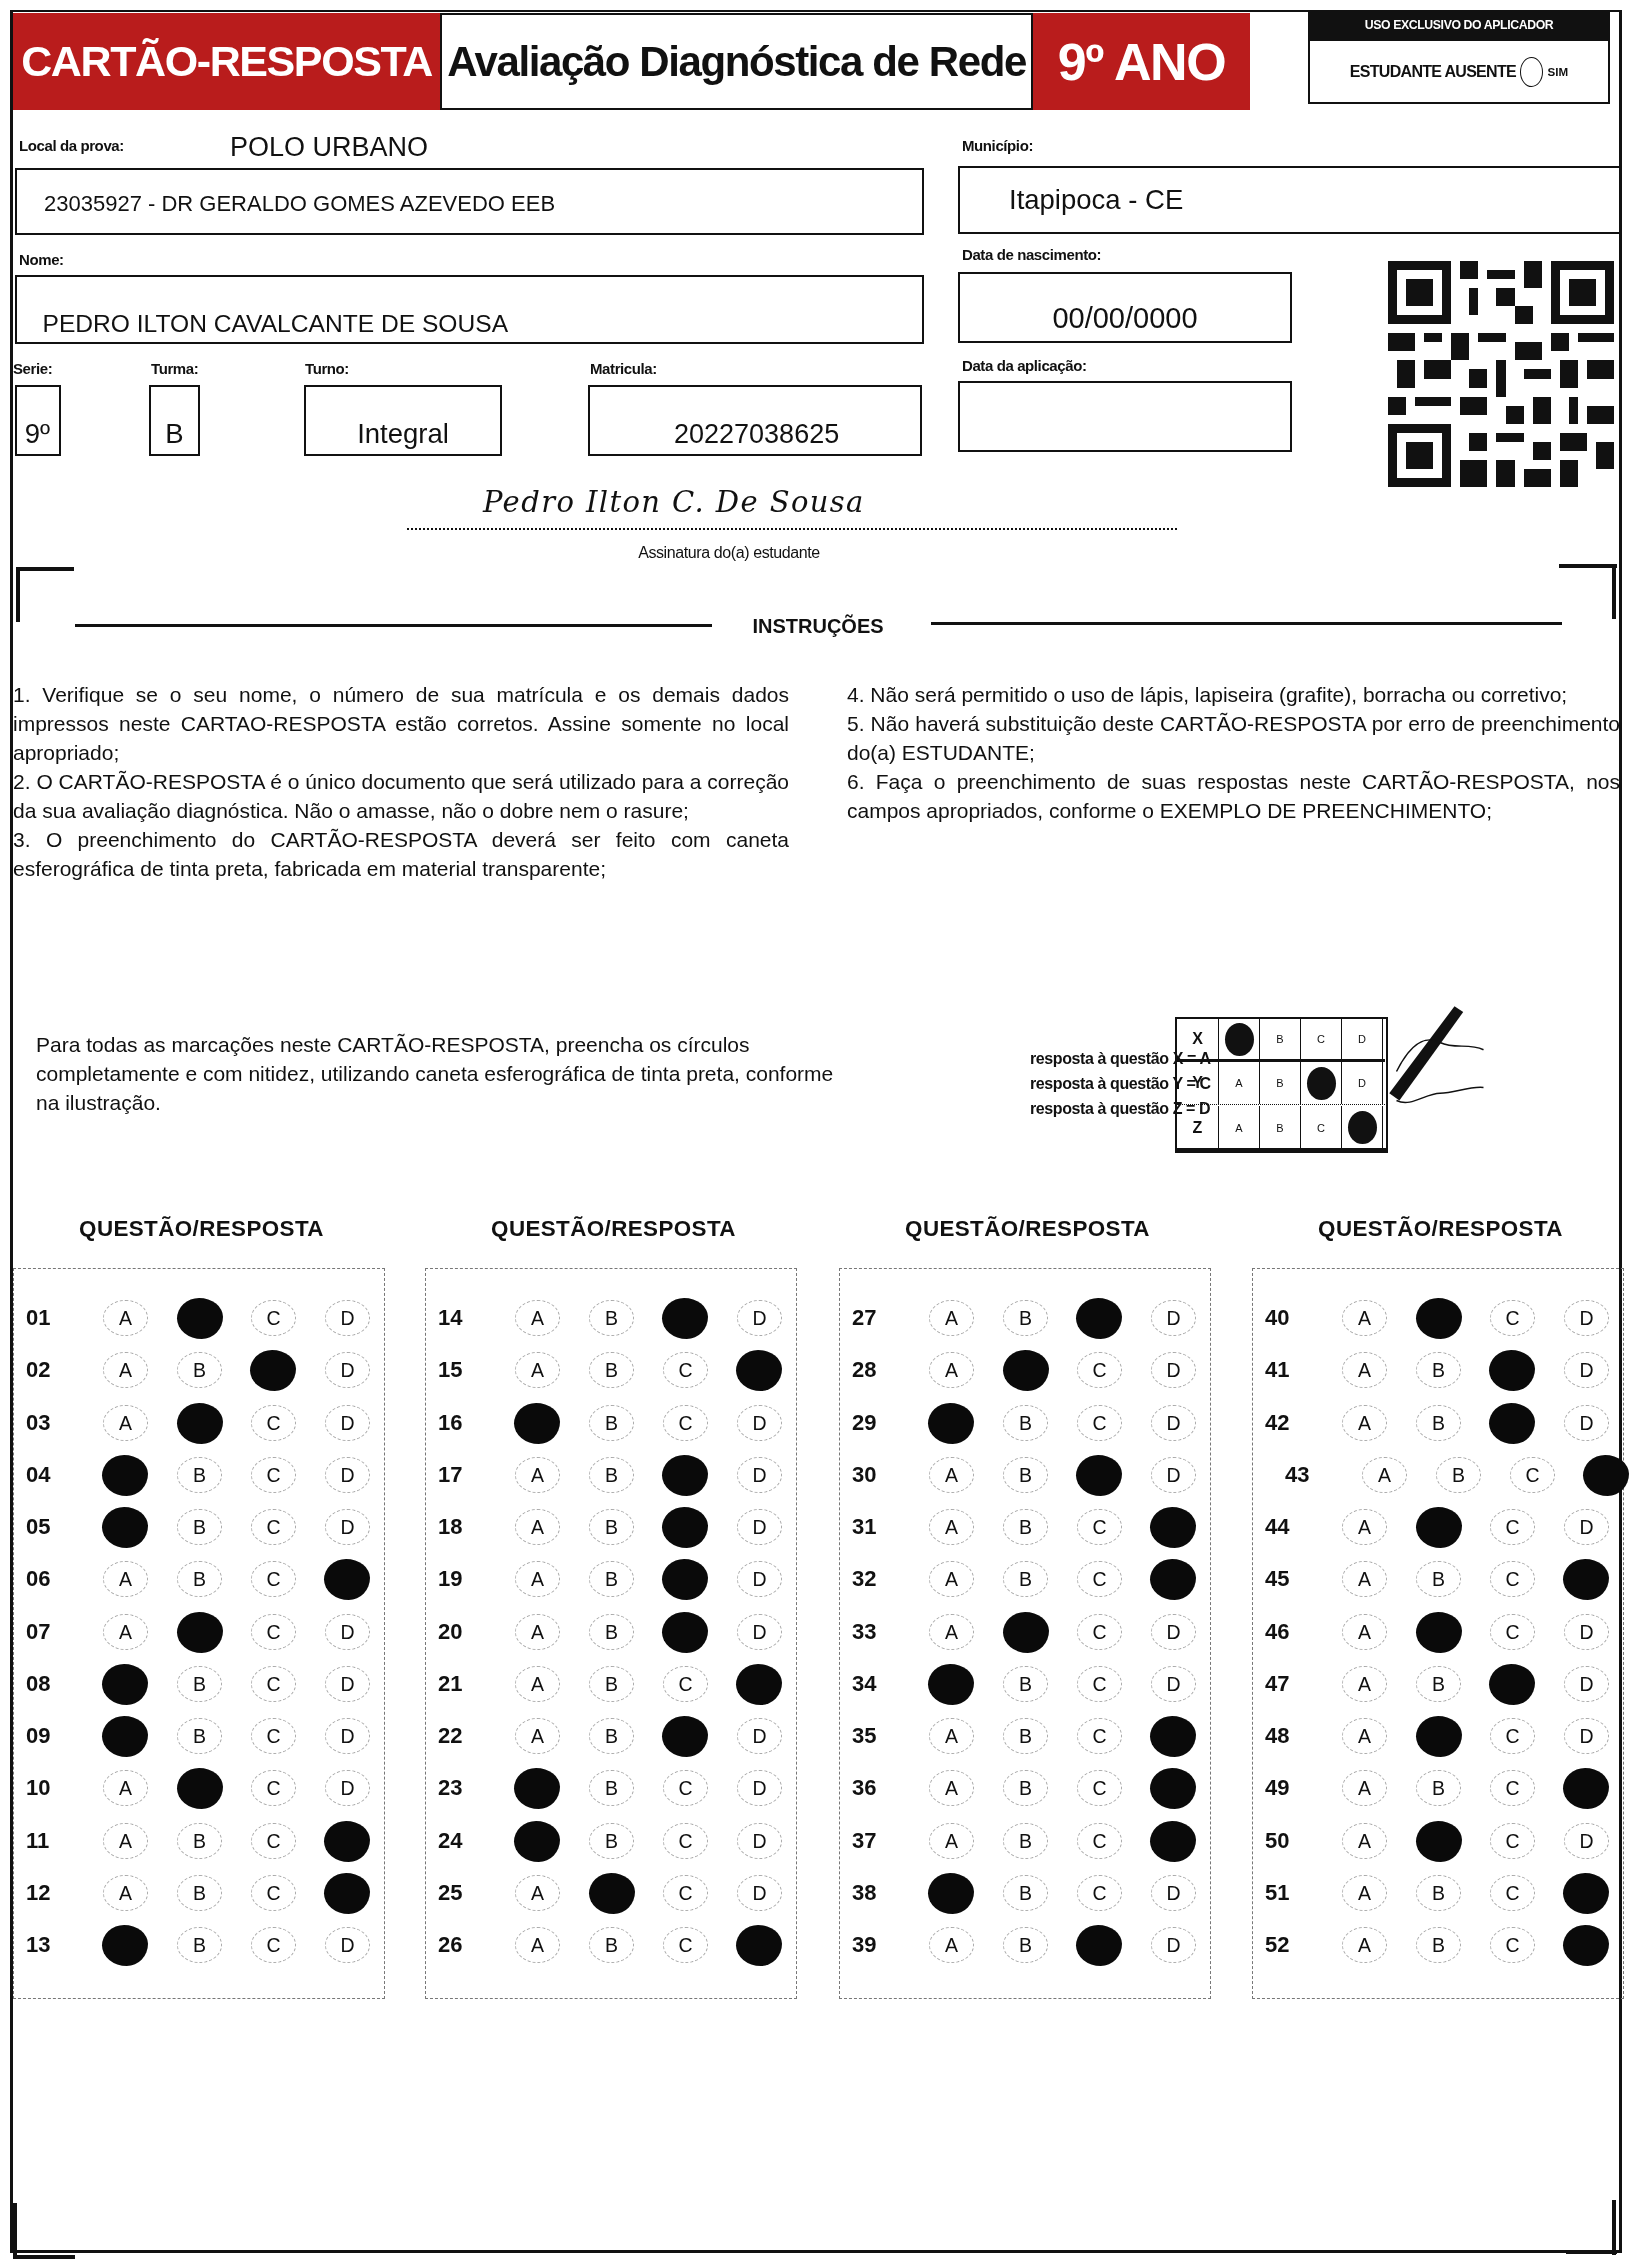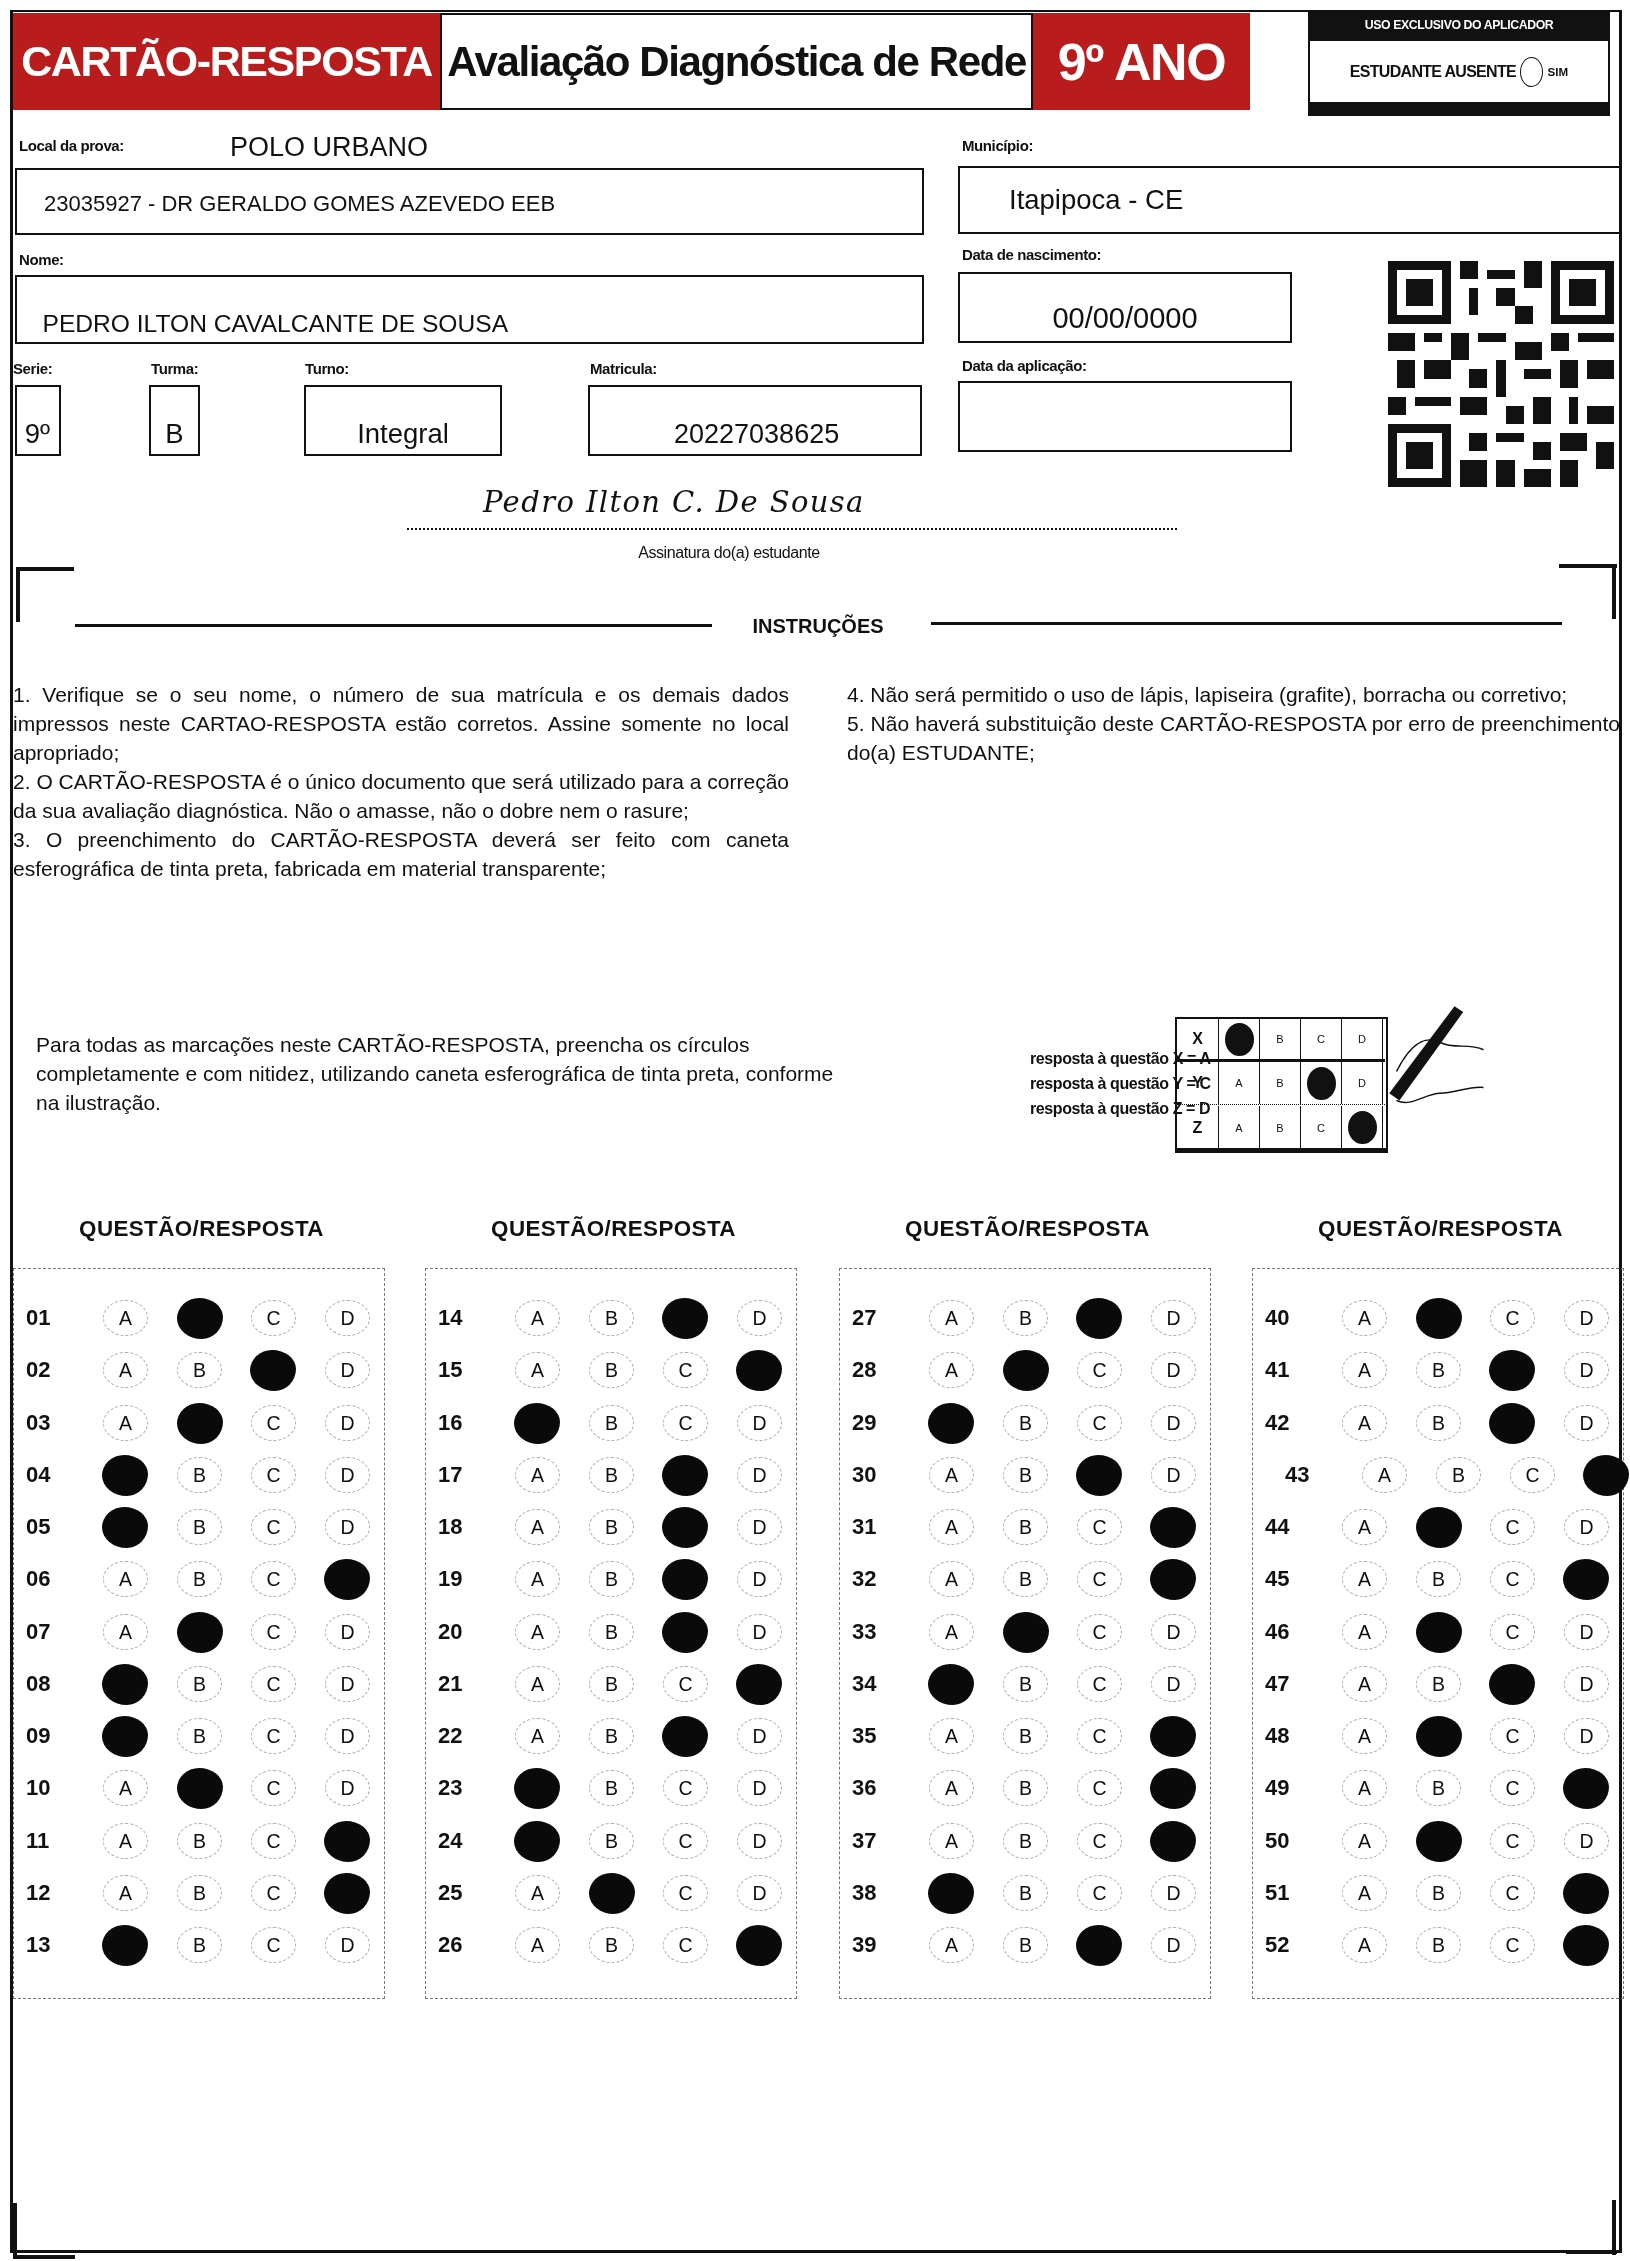--- a/index.html
+++ b/index.html
@@ -30,21 +30,21 @@
 
 <div class="abs hdr-black" style="left:13px; top:13px; width:427px; height:97px; font-size:43px; letter-spacing:-1.4px;">
   <span>CARTÃO-RESPOSTA</span>
 </div>
 <div class="abs hdr-white" style="left:440px; top:13px; width:593px; height:97px; font-size:42px; letter-spacing:-1.4px;">
   <span>Avaliação Diagnóstica de Rede</span>
 </div>
 <div class="abs hdr-black" style="left:1033px; top:13px; width:217px; height:97px; font-size:52px; letter-spacing:-1.4px; font-weight:normal;">
   <span style="font-weight:bold;">9º ANO</span>
 </div>
-<div class="abs" style="left:1308px; top:10px; width:302px; height:106px; background:#111; border:2.2px solid #111;">
+<div class="abs" style="left:1308px; top:10px; width:302px; height:94px; background:#111; border:2.2px solid #111;">
   <div style="color:#fff; font-size:12.3px; font-weight:bold; text-align:center; height:29px; line-height:26px; letter-spacing:-0.4px;">USO EXCLUSIVO DO APLICADOR</div>
   <div style="background:#fff; height:61px; display:flex; align-items:center; justify-content:center; gap:4.3px;">
     <span style="font-size:16px; font-weight:bold; letter-spacing:-0.7px;">ESTUDANTE AUSENTE</span>
     <span style="display:inline-block; width:23px; height:30px; border:1.4px solid #111; border-radius:50%;"></span>
     <span style="font-size:11.6px; font-weight:bold;">SIM</span>
   </div>
 </div>
 
 <span class="abs lbl" style="left:19px; top:137px;">Local da prova:</span>
 <span class="abs" style="left:230px; top:132px; font-size:27px;">POLO URBANO</span>
@@ -161,20 +161,21 @@
 <div class="abs" style="left:931px; top:622px; width:631px; height:2.9px; background:#111;"></div>
 
 <div class="abs instr" style="left:13px; top:680px; width:776px;">
   <p>1. Verifique se o seu nome, o número de sua matrícula e os demais dados impressos neste CARTAO-RESPOSTA estão corretos. Assine somente no local apropriado;</p>
   <p>2. O CARTÃO-RESPOSTA é o único documento que será utilizado para a correção da sua avaliação diagnóstica. Não o amasse, não o dobre nem o rasure;</p>
   <p>3. O preenchimento do CARTÃO-RESPOSTA deverá ser feito com caneta esferográfica de tinta preta, fabricada em material transparente;</p>
 </div>
 <div class="abs instr" style="left:847px; top:680px; width:773px;">
   <p>4. Não será permitido o uso de lápis, lapiseira (grafite), borracha ou corretivo;</p>
   <p>5. Não haverá substituição deste CARTÃO-RESPOSTA por erro de preenchimento do(a) ESTUDANTE;</p>
+  <p>6. Faça o preenchimento de suas respostas neste CARTÃO-RESPOSTA, nos campos apropriados, conforme o EXEMPLO DE PREENCHIMENTO;</p>
 </div>
 
 <div class="abs" style="left:36px; top:1030px; width:818px; font-size:21px; line-height:29px;">
   <span>Para todas as marcações neste CARTÃO-RESPOSTA, preencha os círculos completamente e com nitidez, utilizando caneta esferográfica de tinta preta, conforme na ilustração.</span>
 </div>
 
 <div class="abs" style="left:1030px; top:1046px; font-size:16px; font-weight:bold; line-height:25px; letter-spacing:-0.4px;">
   <div>resposta à questão X = A</div>
   <div>resposta à questão Y = C</div>
   <div>resposta à questão Z = D</div>

